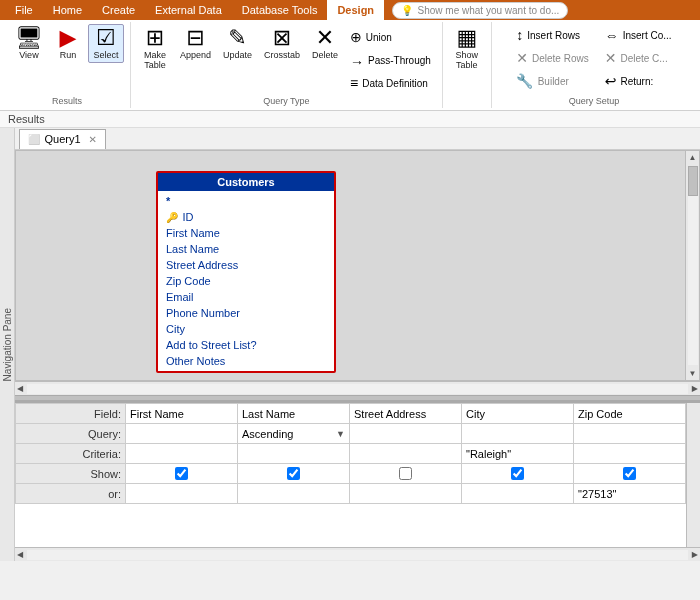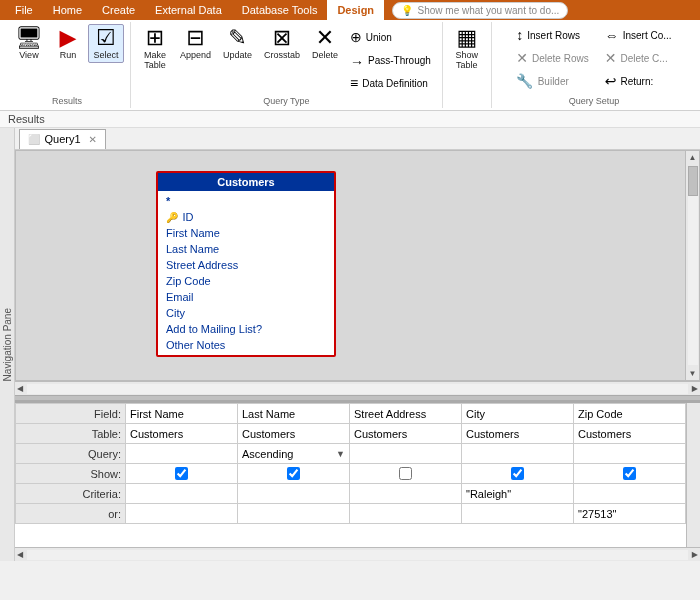--- a/index.html
+++ b/index.html
@@ -255,24 +255,27 @@
           <div class="table-field">
             <span>Street Address</span>
           </div>
           <div class="table-field">
             <span>Zip Code</span>
           </div>
           <div class="table-field">
             <span>Email</span>
           </div>
           <div class="table-field">
+            <span>Phone Number</span>
+          </div>
+          <div class="table-field">
             <span>City</span>
           </div>
           <div class="table-field">
-            <span>Add to Mailing List?</span>
+            <span>Add to Street List?</span>
           </div>
           <div class="table-field">
             <span>Other Notes</span>
           </div>
         </div>
       </div>
 
       <div class="scroll-right">
         <div class="scroll-btn">▲</div>
         <div class="scroll-track">
@@ -297,41 +300,41 @@
             <tbody>
                 <tr>
               <td class="qbe-row-label">Field:</td>
               <td class="qbe-data-cell">First Name</td>
               <td class="qbe-data-cell">Last Name</td>
               <td class="qbe-data-cell">Street Address</td>
               <td class="qbe-data-cell">City</td>
               <td class="qbe-data-cell">Zip Code</td>
             </tr>
             <tr>
-              <td class="qbe-row-label">Table:</td>
-              <td class="qbe-data-cell">Customers</td>
-              <td class="qbe-data-cell">Customers</td>
-              <td class="qbe-data-cell">Customers</td>
-              <td class="qbe-data-cell">Customers</td>
-              <td class="qbe-data-cell">Customers</td>
-            </tr>
-            <tr>
               <td class="qbe-row-label">Query:</td>
               <td class="qbe-sort-cell"></td>
               <td class="qbe-sort-cell">
                 <div class="sort-dropdown">
                   <span class="sort-text">Ascending</span>
                   <span class="sort-arrow">▼</span>
                 </div>
               </td>
               <td class="qbe-sort-cell"></td>
               <td class="qbe-sort-cell"></td>
               <td class="qbe-sort-cell"></td>
             </tr>
             <tr>
+              <td class="qbe-row-label">Criteria:</td>
+              <td class="qbe-data-cell"></td>
+              <td class="qbe-data-cell"></td>
+              <td class="qbe-data-cell"></td>
+              <td class="qbe-data-cell criteria-value">"Raleigh"</td>
+              <td class="qbe-data-cell"></td>
+            </tr>
+            <tr>
               <td class="qbe-row-label">Show:</td>
               <td class="qbe-data-cell">
                 <div class="qbe-check">
                   <input type="checkbox" checked="" style="">
                 </div>
               </td>
               <td class="qbe-data-cell">
                 <div class="qbe-check">
                   <input type="checkbox" checked="" style="">
                 </div>
@@ -344,28 +347,20 @@
               <td class="qbe-data-cell">
                 <div class="qbe-check">
                   <input type="checkbox" checked="" style="">
                 </div>
               </td>
               <td class="qbe-data-cell">
                 <div class="qbe-check">
                   <input type="checkbox" checked="" style="">
                 </div>
               </td>
-            </tr>
-            <tr>
-              <td class="qbe-row-label">Criteria:</td>
-              <td class="qbe-data-cell"></td>
-              <td class="qbe-data-cell"></td>
-              <td class="qbe-data-cell"></td>
-              <td class="qbe-data-cell criteria-value">"Raleigh"</td>
-              <td class="qbe-data-cell"></td>
             </tr>
             <tr>
               <td class="qbe-row-label">or:</td>
               <td class="qbe-data-cell"></td>
               <td class="qbe-data-cell"></td>
               <td class="qbe-data-cell"></td>
               <td class="qbe-data-cell"></td>
               <td class="qbe-data-cell criteria-value">"27513"</td>
             </tr>
           </tbody>

